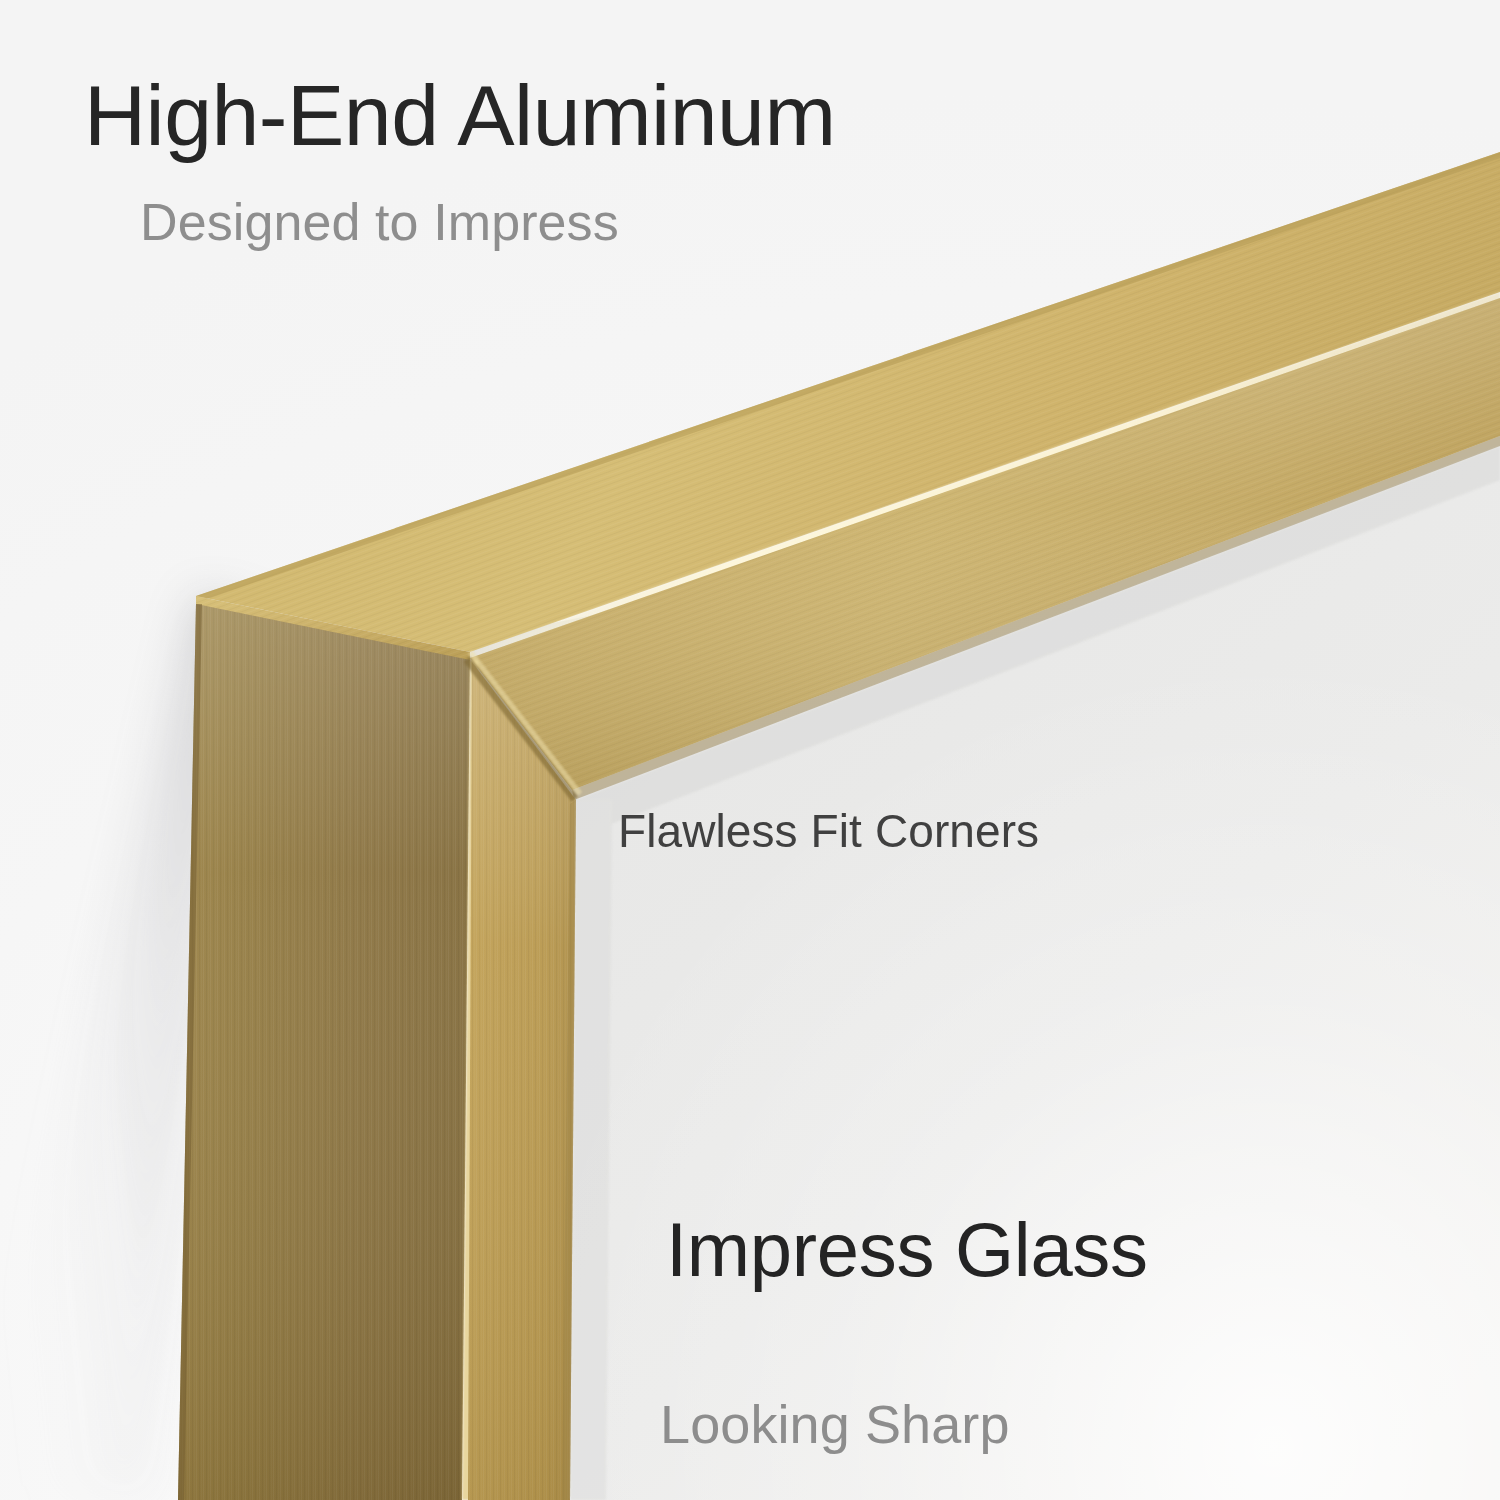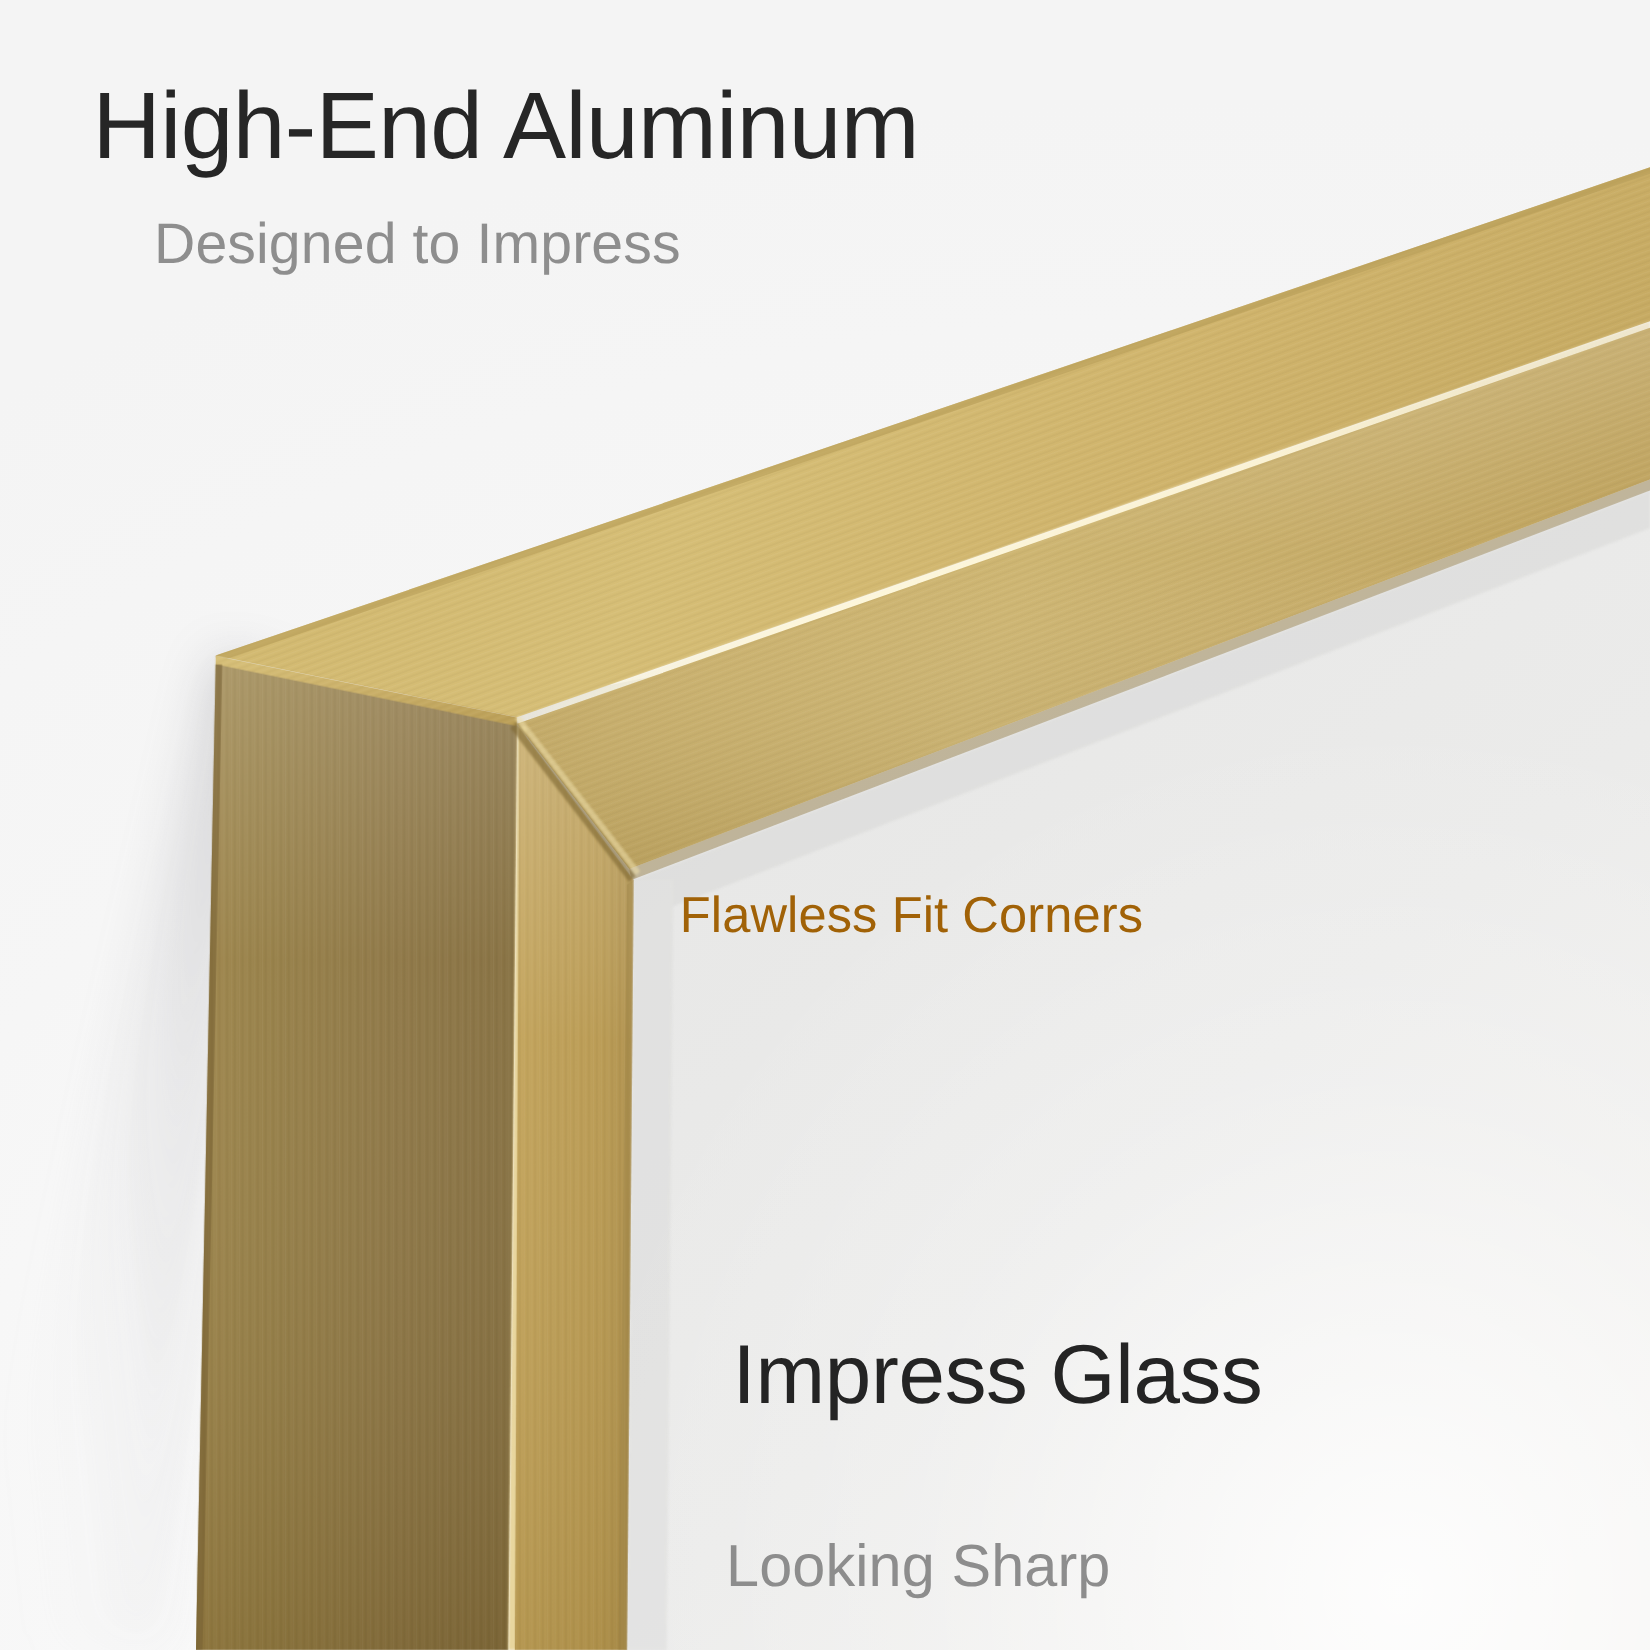--- a/index.html
+++ b/index.html
@@ -56,21 +56,21 @@
     color: #8e8e8e;
     line-height: 1.0;
     margin-left: 44px;
   }
   .corner-caption {
     left: 618px;
     top: 808px;
     font-size: 46px;
     font-weight: 300;
     letter-spacing: 0.1px;
-    color: #a16207;
+    color: #404040;
     line-height: 1.0;
   }
   .glass-title {
     left: 666px;
     top: 1006px;
     font-size: 76px;
     font-weight: 300;
     letter-spacing: -0.3px;
     color: #242424;
     line-height: 1.28;

